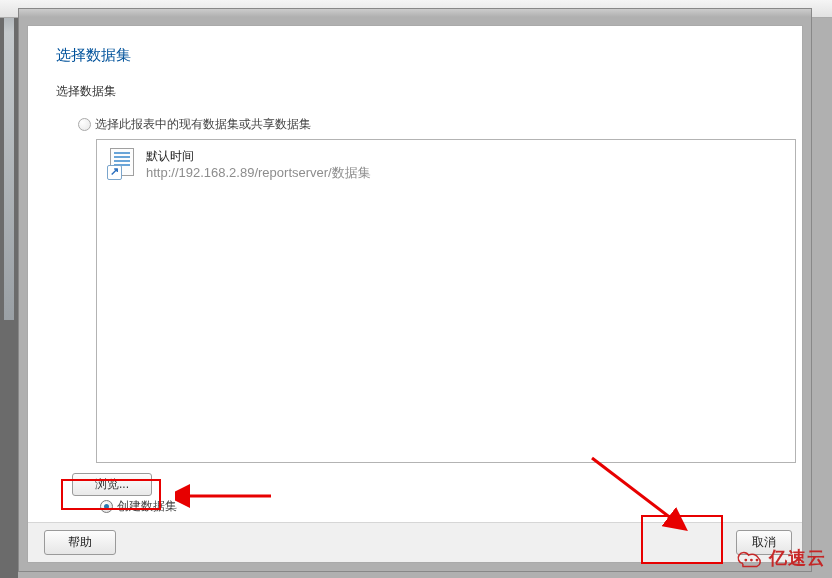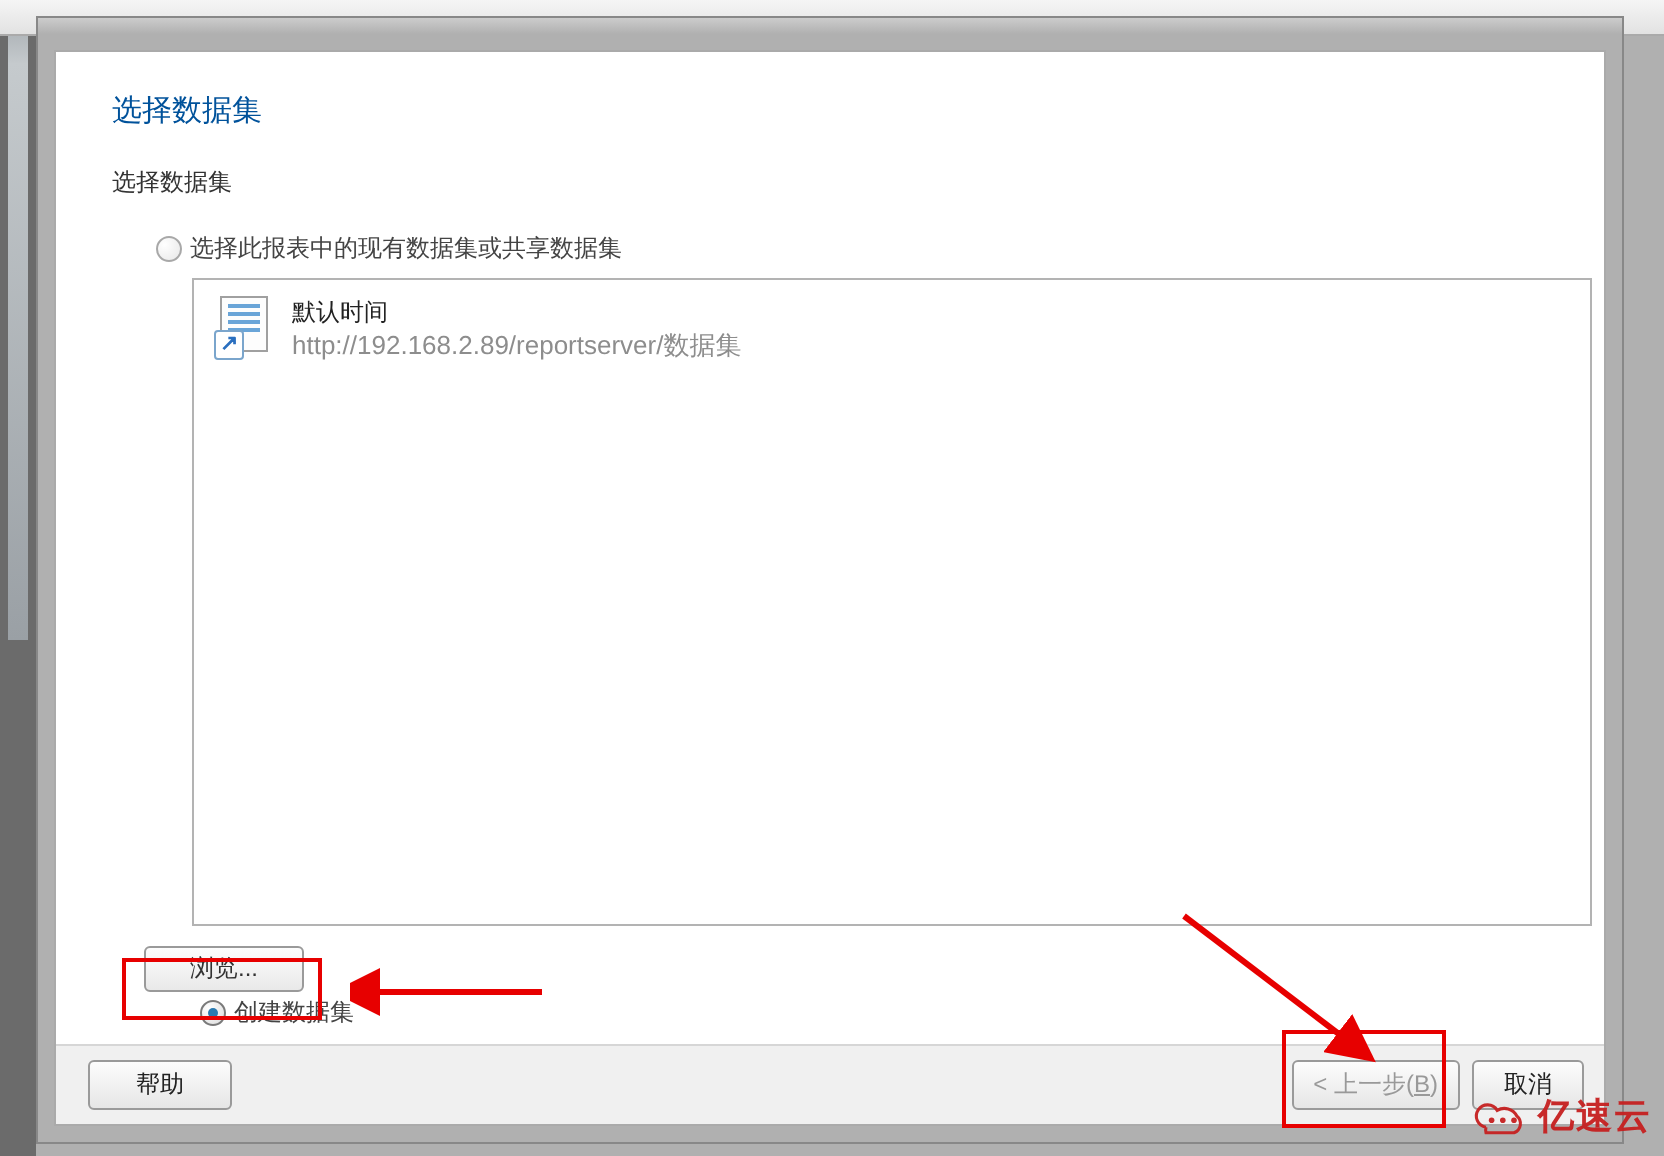--- a/index.html
+++ b/index.html
@@ -266,23 +266,20 @@
     </div>
 
     <div class="option-create-wrap option-row">
       <span class="radio checked"></span>
       <label>创建数据集</label>
     </div>
 
     <div class="footer">
       <div class="btn help">帮助</div>
       <div class="spacer"></div>
-      <div class="btn disabled">
-        <span>&lt; 上一步</span>(<span class="mn">B</span>)
-      </div>
       <div class="btn cancel">取消</div>
     </div>
 
   </div>
 </div>
 
 <div class="red-box-create"></div>
 <div class="red-box-next"></div>
 
 <svg class="arrow a1" viewBox="0 0 100 24">

